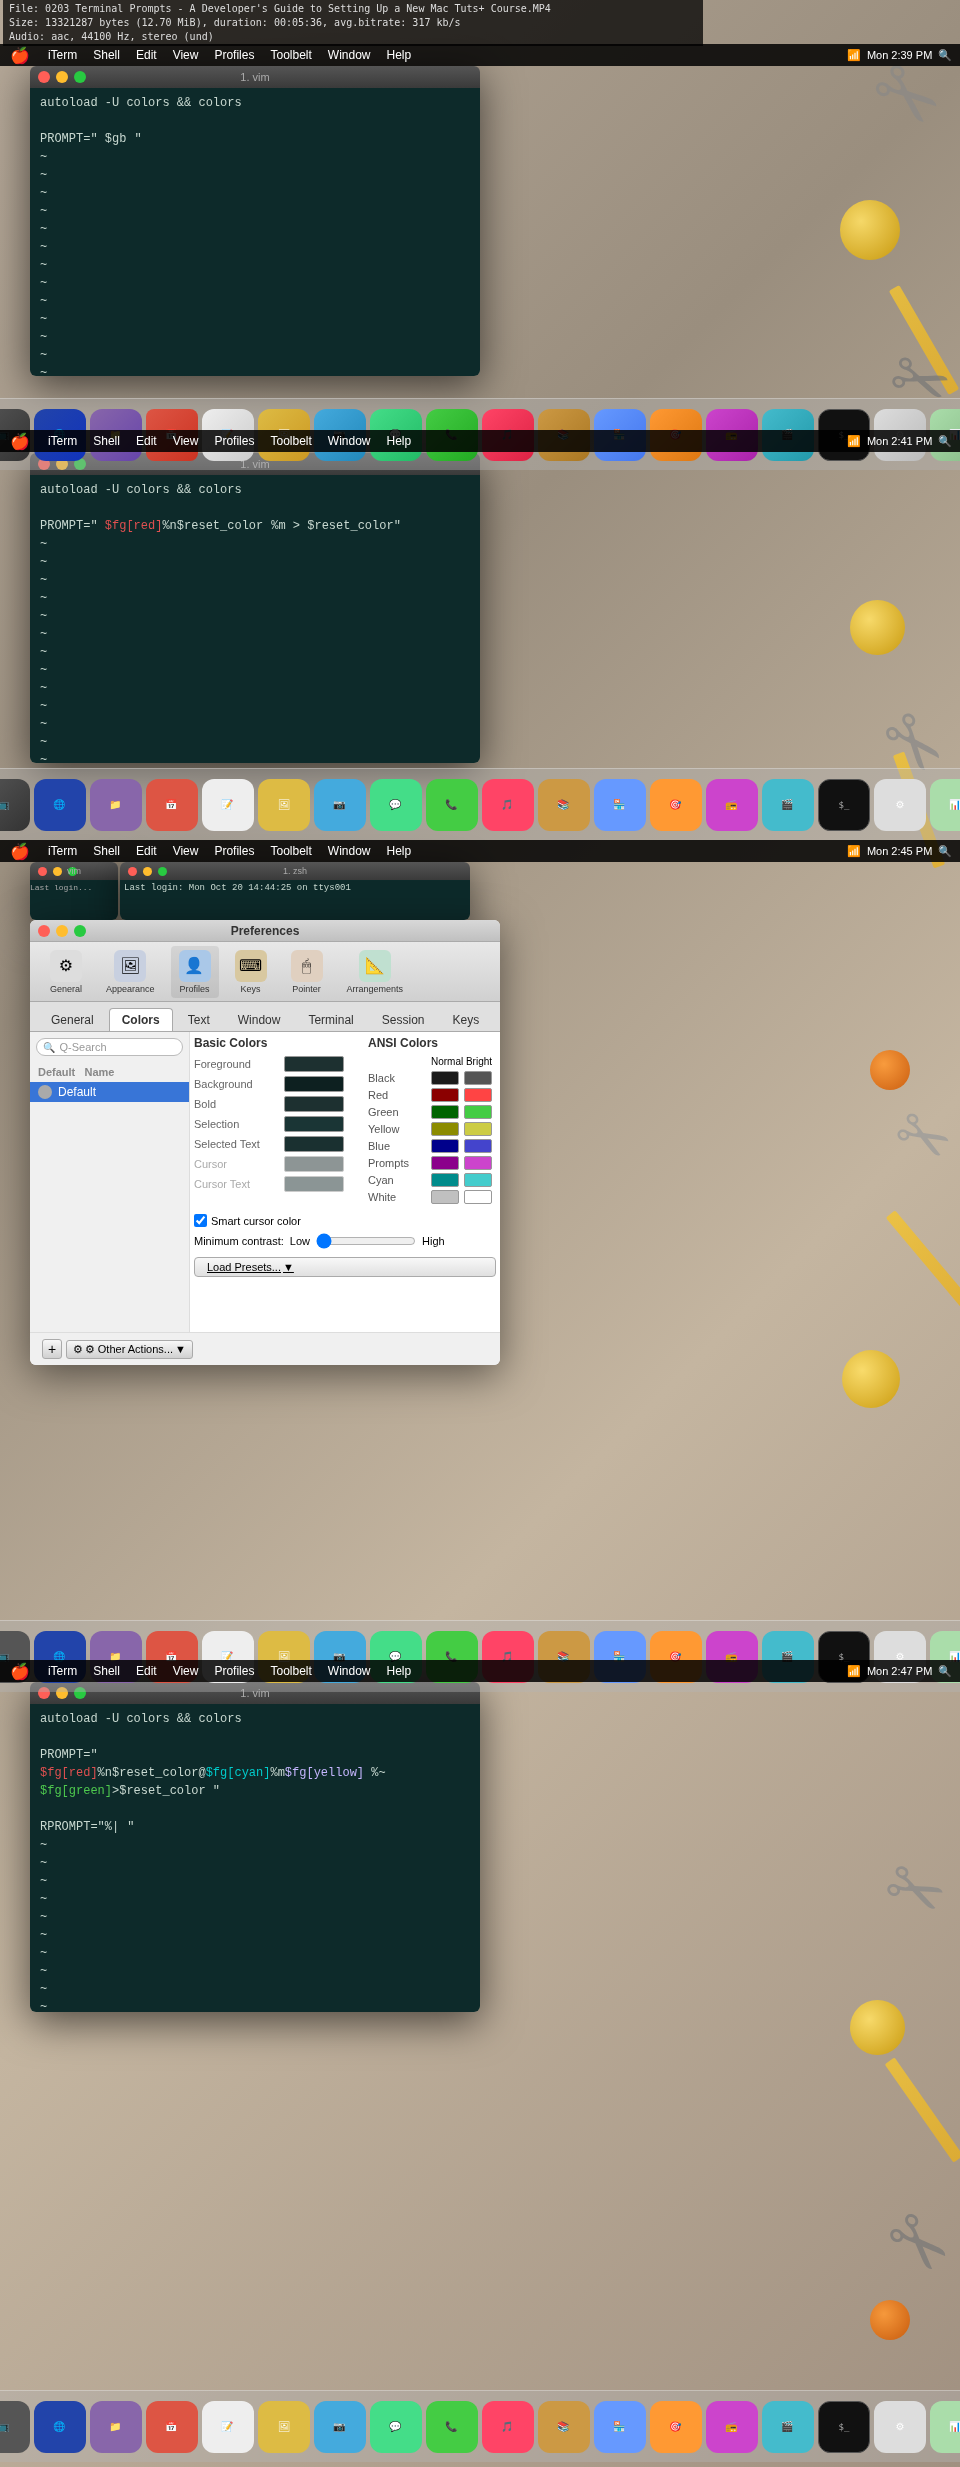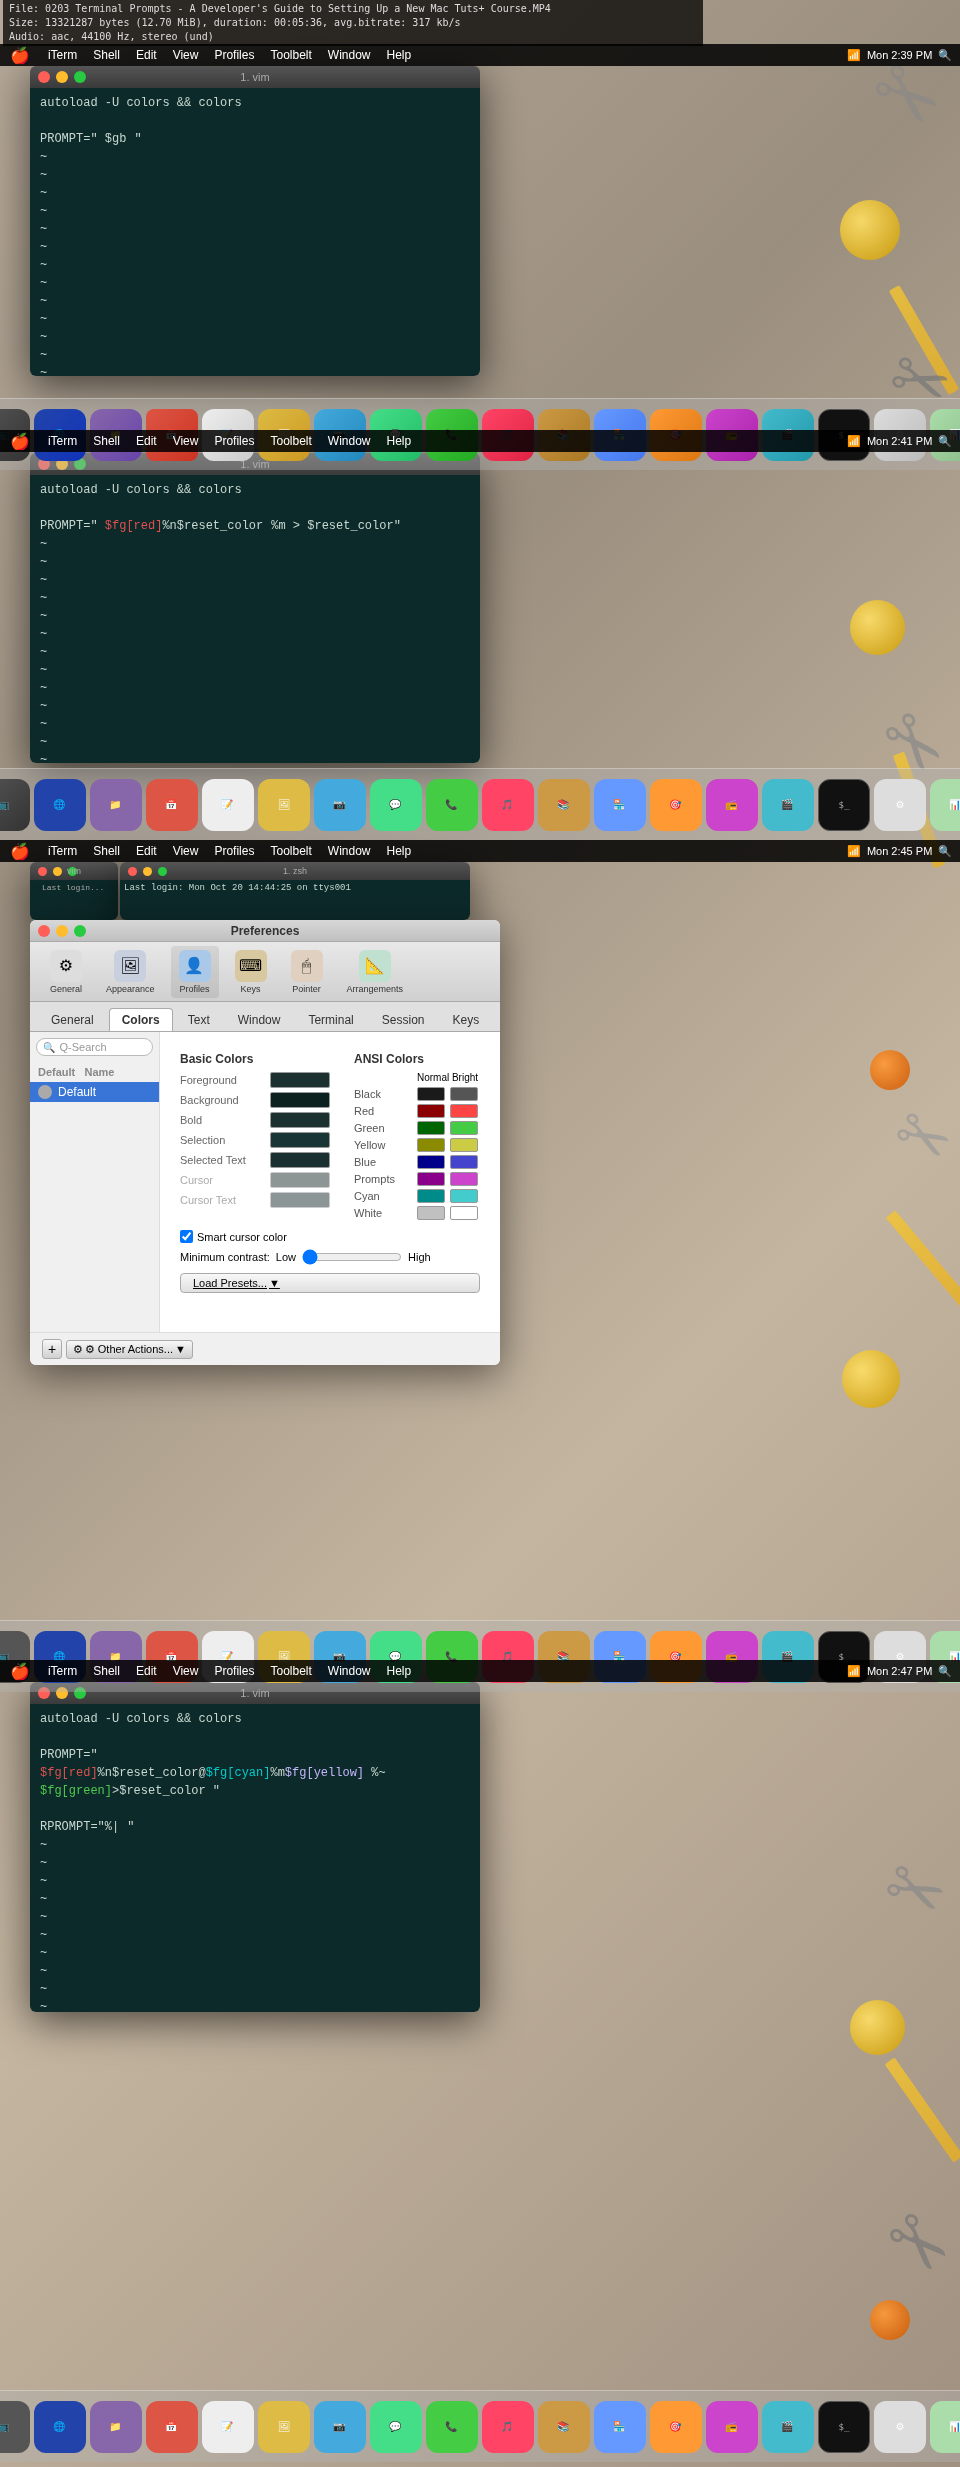--- a/index.html
+++ b/index.html
@@ -251,21 +251,21 @@
       align-items: center;
       gap: 6px;
       cursor: pointer;
     }
     .prefs-sidebar-item.selected {
       background: #3875d7;
       color: white;
     }
     .prefs-main {
       flex: 1;
-      padding: 20px;
+      padding: 4px;
     }
     .color-section-title {
       font-size: 12px;
       font-weight: bold;
       margin-bottom: 6px;
       color: #333;
     }
     .color-row {
       display: flex;
       align-items: center;
@@ -570,21 +570,21 @@
 
 <div class="terminal-window" style="top:862px; left:30px; width:88px; height:58px;">
   <div class="terminal-titlebar" style="height:18px;">
     <div class="traffic-lights">
       <div class="tl-btn tl-close" style="width:9px;height:9px;"></div>
       <div class="tl-btn tl-minimize" style="width:9px;height:9px;"></div>
       <div class="tl-btn tl-maximize" style="width:9px;height:9px;"></div>
     </div>
     <span class="terminal-title" style="font-size:9px;">vim</span>
   </div>
-  <div class="terminal-body" style="height:40px; font-size:9px; padding:2px 12px;">
+  <div class="terminal-body" style="height:40px; font-size:9px; padding:2px 0;">
     <div style="color:#aaa; font-size:8px;">Last login...</div>
   </div>
 </div>
 
 <div class="terminal-window" style="top:862px; left:120px; width:350px; height:58px;">
   <div class="terminal-titlebar" style="height:18px;">
     <div class="traffic-lights">
       <div class="tl-btn tl-close" style="width:9px;height:9px;"></div>
       <div class="tl-btn tl-minimize" style="width:9px;height:9px;"></div>
       <div class="tl-btn tl-maximize" style="width:9px;height:9px;"></div>

